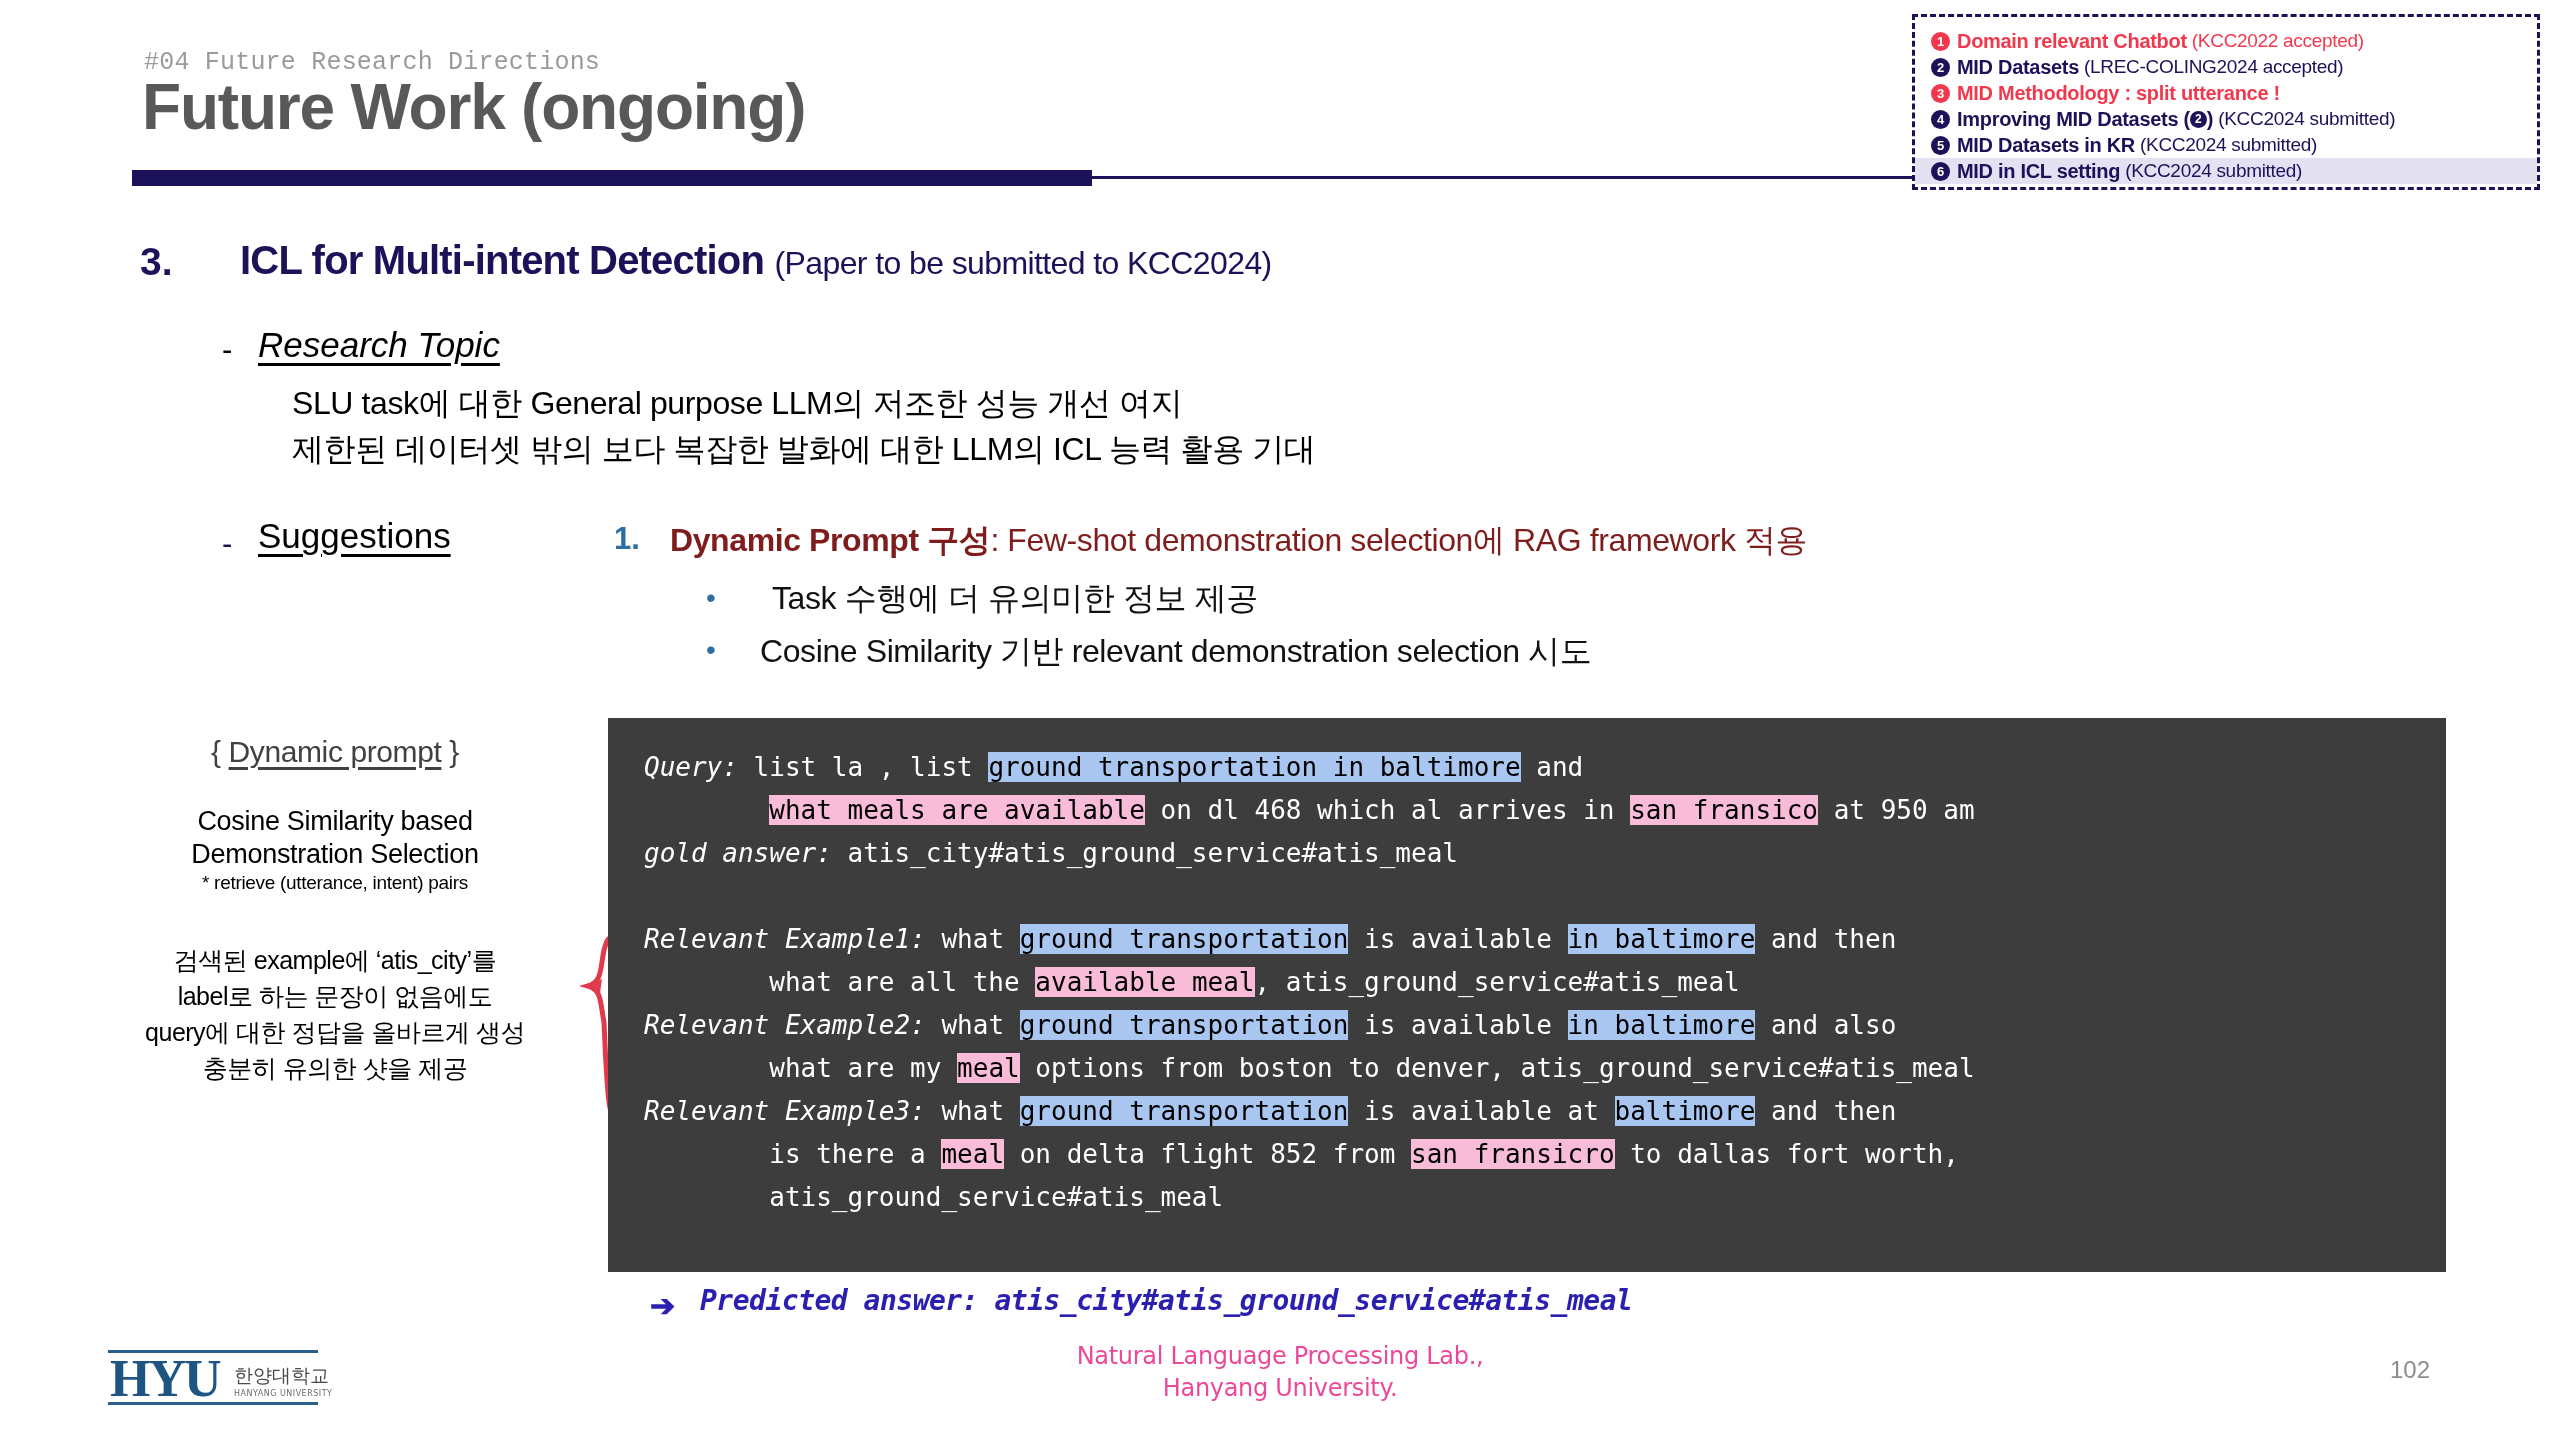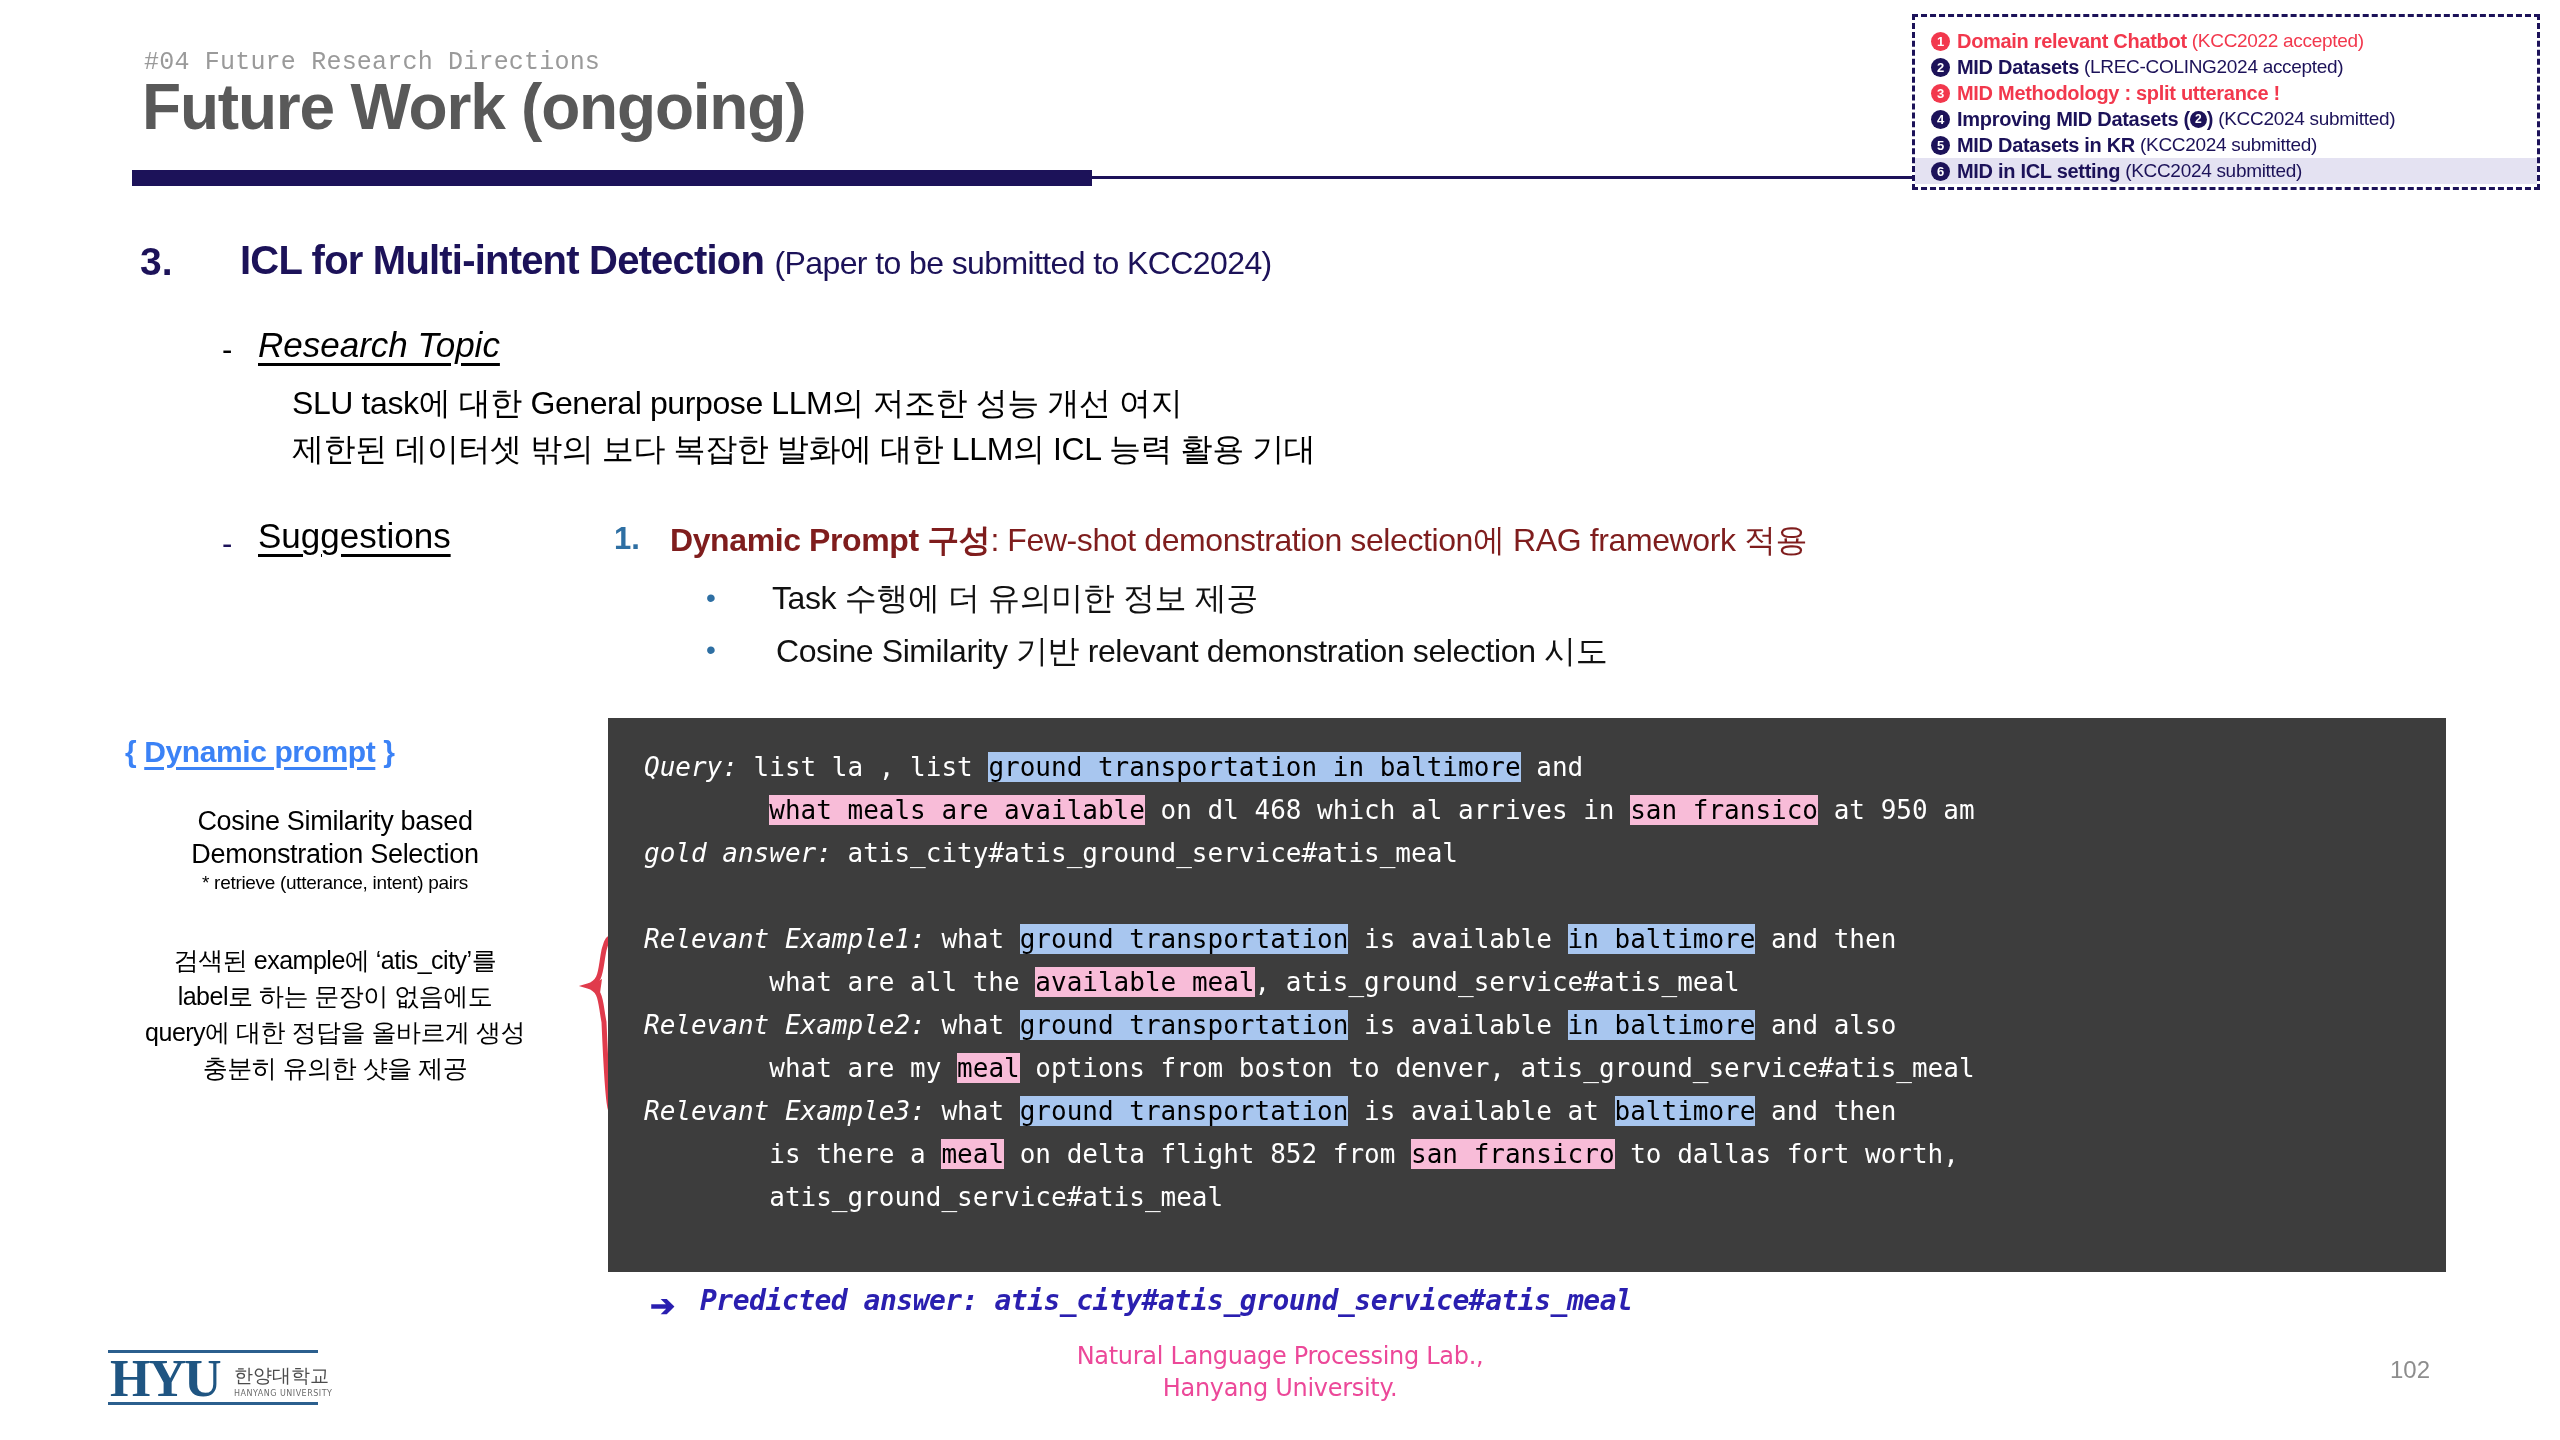--- a/index.html
+++ b/index.html
@@ -226,32 +226,32 @@
   .sg-sub {
     position: absolute;
     font-size: 32px;
     color: #111;
     letter-spacing: -0.4px;
     white-space: nowrap;
   }
   #sg-b1 { left: 706px; top: 582px; }
   #sg-s1 { left: 772px; top: 577px; }
   #sg-b2 { left: 706px; top: 634px; }
-  #sg-s2 { left: 776px; top: 630px; }
+  #sg-s2 { left: 760px; top: 630px; }
 
   
   #dp-title {
     position: absolute;
     left: 125px;
     top: 735px;
     width: 420px;
-    text-align: left;
+    text-align: center;
     font-size: 30px;
-    font-weight: bold;
-    color: #3b82f6;
+    font-weight: normal;
+    color: #404040;
     letter-spacing: -0.4px;
   }
   #dp-title u { text-underline-offset: 5px; }
   #dp-sub {
     position: absolute;
     left: 100px;
     top: 805px;
     width: 470px;
     text-align: center;
     font-size: 27px;

